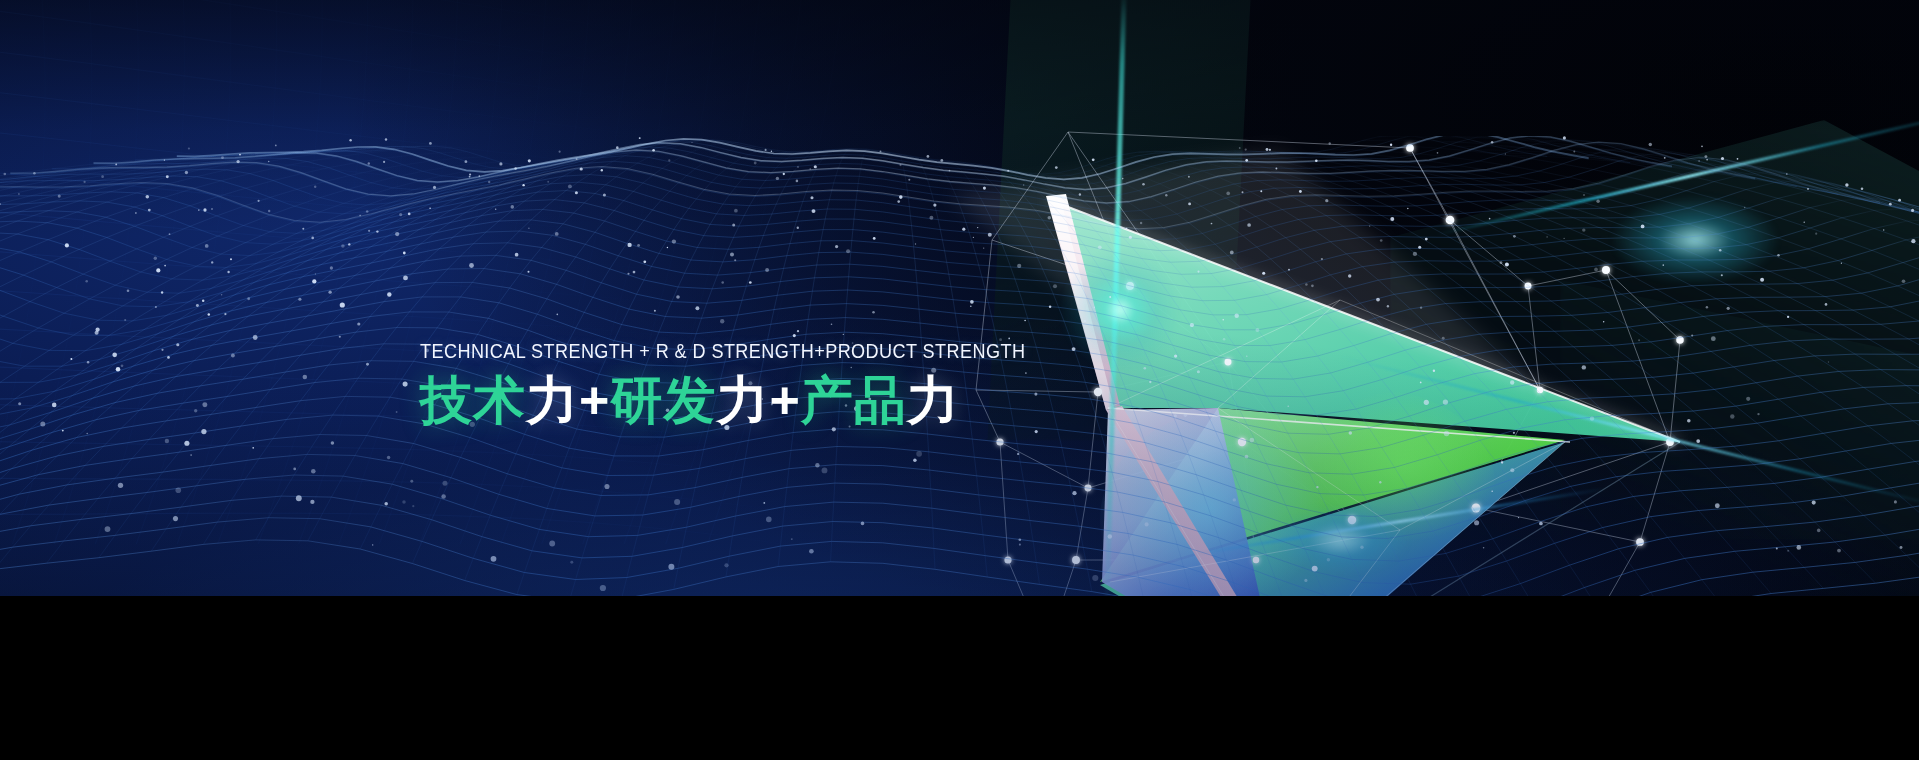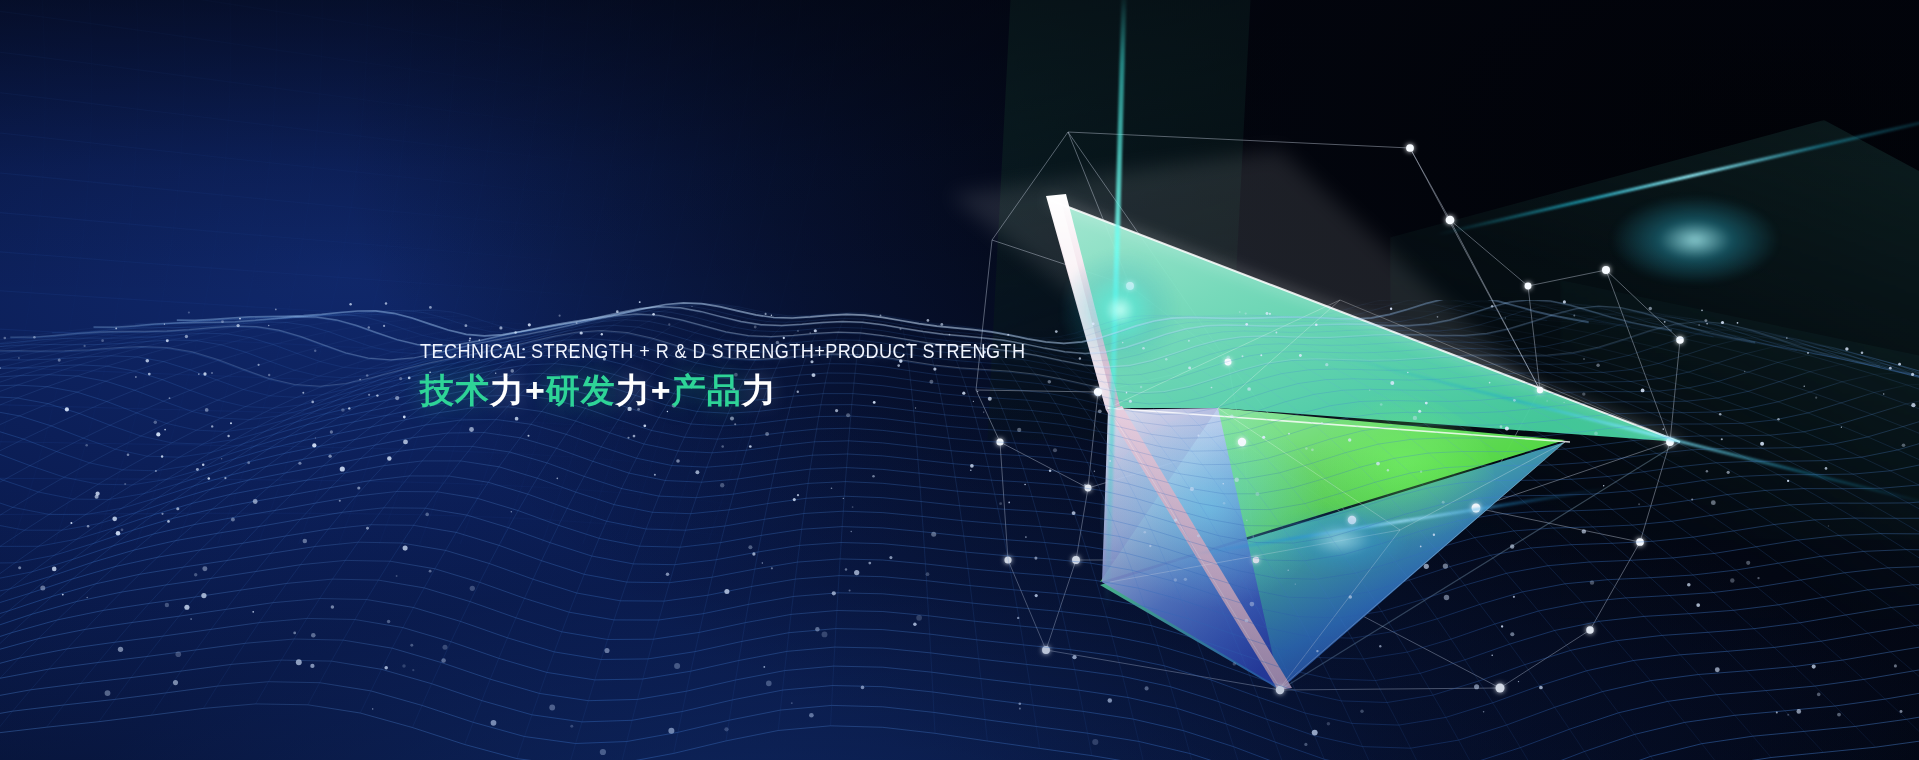--- a/index.html
+++ b/index.html
@@ -3,21 +3,21 @@
 <meta charset="utf-8">
 <title>Banner</title>
 <style>
   html,body{margin:0;padding:0;background:#000;}
   body{
     font-family:"Liberation Sans","DejaVu Sans",sans-serif;
   }
   #stage{
     position:relative;
     width:1919px;
-    height:760px;
+    height:596px;
     overflow:hidden;
     background:#1d4ed8;
   }
   .layer{position:absolute;inset:0;pointer-events:none;}
 
   
   #bg-base{
     background:
       radial-gradient(120% 140% at 18% 36%, #10286b 0%, #0b1d54 24%, #071337 48%, #040b22 68%, #020611 86%, #01030a 100%);
   }
@@ -46,21 +46,21 @@
     letter-spacing:0.5px;
     line-height:1;
     white-space:nowrap;
     font-weight:400;
     transform:scaleX(0.86);
     transform-origin:left center;
     text-shadow:0 0 10px rgba(140,190,255,0.25);
   }
   #headline{
     margin-top:11px;
-    font-size:34px;
+    font-size:52px;
     font-weight:700;
     line-height:1.08;
     white-space:nowrap;
     letter-spacing:1px;
   }
   .seg-green{color:#2ed497;text-shadow:0 0 22px rgba(46,212,151,0.35);}
   .seg-white{color:#ffffff;text-shadow:0 0 18px rgba(200,225,255,0.3);}
   .seg-plus{color:#ffffff;}
 
   

